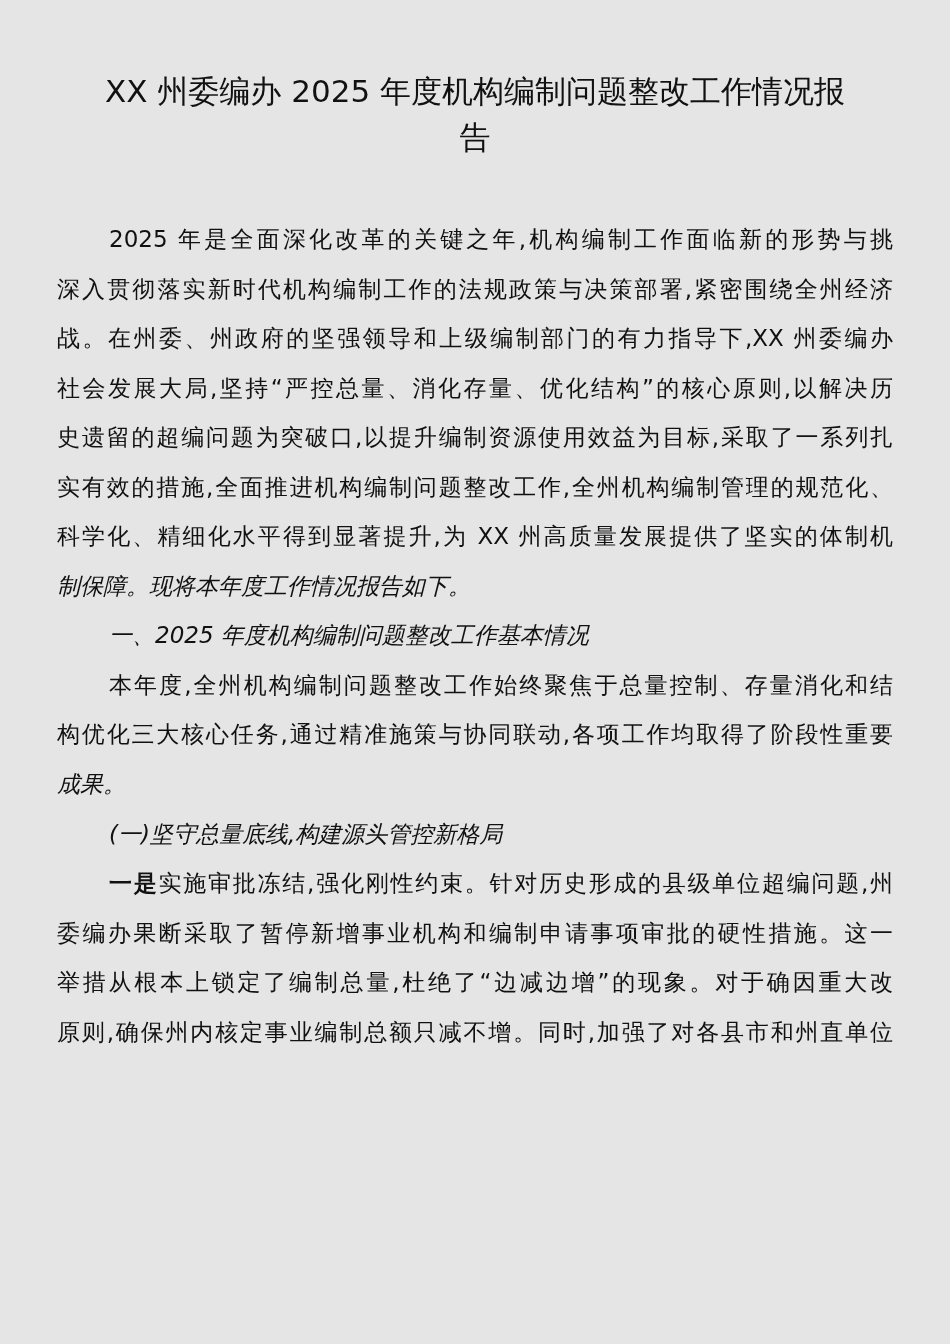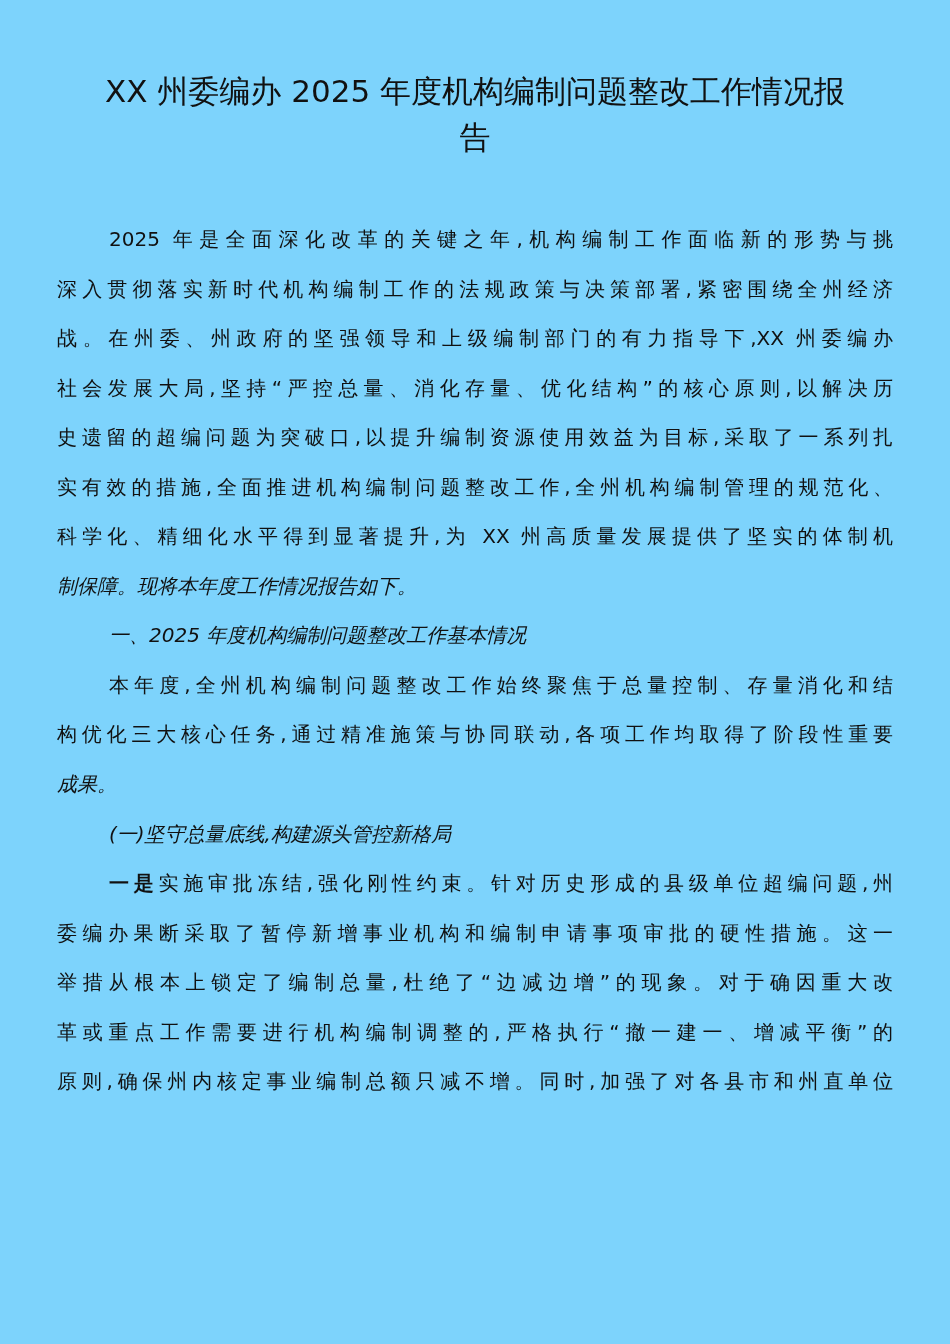--- a/index.html
+++ b/index.html
@@ -13,21 +13,21 @@
       position: relative;
       overflow: hidden;
       font-family: "DejaVu Sans", "Liberation Sans", sans-serif;
       color: #111111;
     }
     .page {
       position: absolute;
       left: 0; top: 0;
       width: 950px;
       height: 1344px;
-      background: #7dd3fc;
+      background: #e5e5e5;
     }
     .title {
       position: absolute;
       left: 40px;
       width: 870px;
       top: 68px;
       text-align: center;
       font-size: 31px;
       line-height: 46px;
       font-weight: normal;
@@ -38,21 +38,21 @@
     .body {
       position: absolute;
       left: 57px;
       top: 215px;
       width: 836px;
     }
     .line {
       display: block;
       height: 49.55px;
       line-height: 49.55px;
-      font-size: 20px;
+      font-size: 23px;
       white-space: nowrap;
       text-align: justify;
       text-align-last: justify;
       color: #111;
     }
     .line.last {
       text-align-last: left;
       font-style: italic;
     }
     .line.indent {
@@ -97,18 +97,17 @@
 
     <div>
       <span class="line indent last">(一)坚守总量底线,构建源头管控新格局</span>
     </div>
 
 
     <div>
       <span class="line indent"><span class="bold">一是</span><span>实施审批冻结,强化刚性约束。针对历史形成的县级单位超编问题,州</span></span>
       <span class="line">委编办果断采取了暂停新增事业机构和编制申请事项审批的硬性措施。这一</span>
       <span class="line">举措从根本上锁定了编制总量,杜绝了“边减边增”的现象。对于确因重大改</span>
-      <span class="line">革或重点工作需要进行机构编制调整的,严格执行“撤一建一、增减平衡”的</span>
       <span class="line">原则,确保州内核定事业编制总额只减不增。同时,加强了对各县市和州直单位</span>
     </div>
 
   </div>
 </div>
 
 </body></html>

